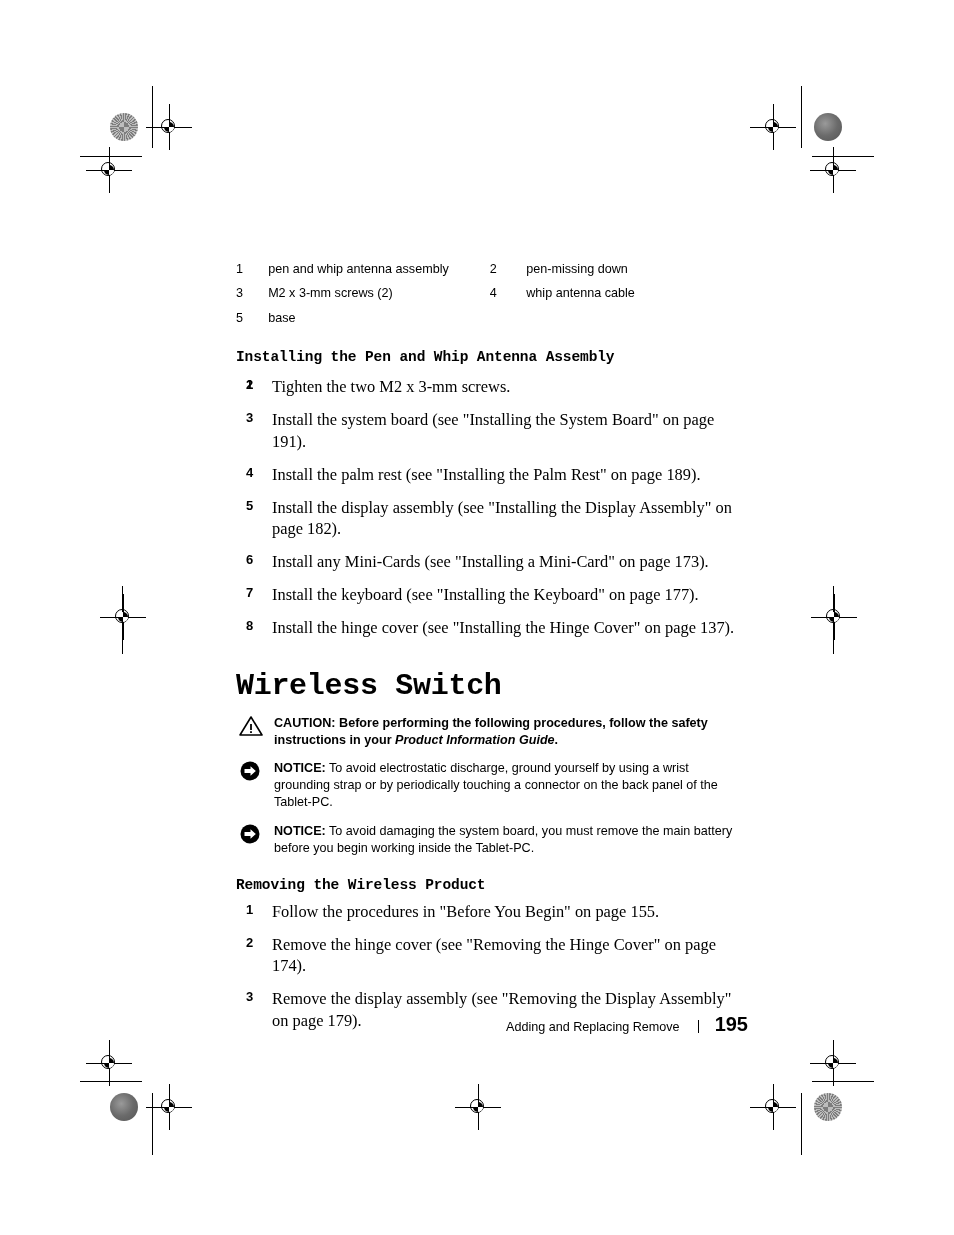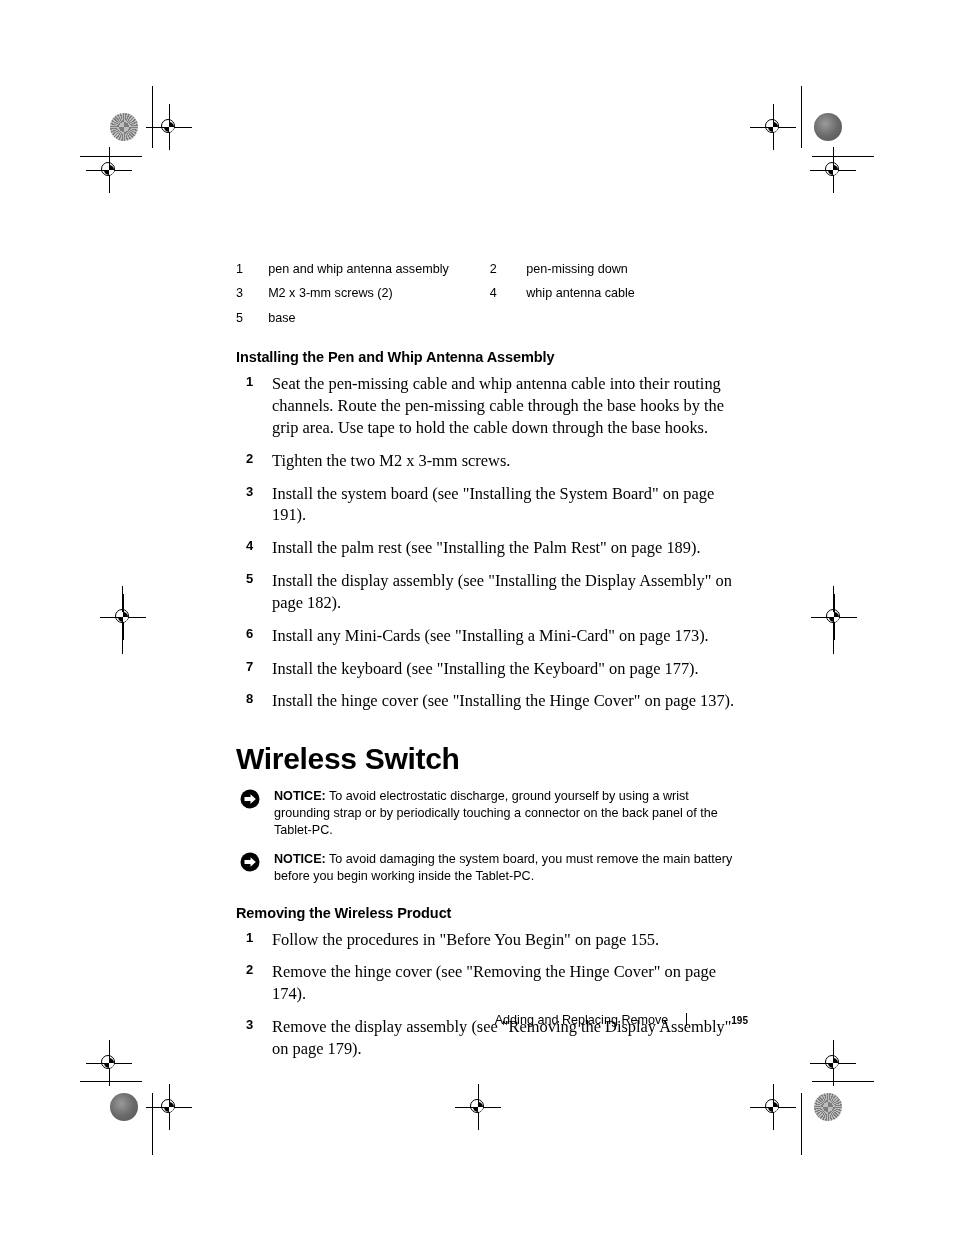--- a/index.html
+++ b/index.html
@@ -107,29 +107,29 @@
     text-align: left;
   }
   .legend td.txt {
     width: 207px;
   }
   .legend td.num2 {
     width: 34px;
   }
 
   h3.sub {
-    font-family: Liberation Sans, sans-serif;
+    font-family: Liberation Mono, monospace;
     font-size: 14.5px;
     font-weight: bold;
     margin: 14px 0 8px 0;
     letter-spacing: -0.1px;
   }
 
   h1.chapter {
-    font-family: Liberation Sans, sans-serif;
+    font-family: Liberation Mono, monospace;
     font-size: 30px;
     font-weight: bold;
     margin: 30px 0 12px 0;
     letter-spacing: -0.3px;
   }
 
   ol.steps {
     list-style: none;
     margin: 0;
     padding: 0;
@@ -195,22 +195,21 @@
   .footer .sep {
     display: inline-block;
     width: 1px;
     height: 13px;
     background: #000;
     margin: 0 16px -2px 18px;
     vertical-align: baseline;
   }
   .footer .pnum {
     font-weight: bold;
-    font-size: 10px;
-    margin-left: 28px;
+    font-size: 20px;
   }
 </style>
 </head>
 <body>
 
 <div class="page">
 
   <div class="crop-line" style="left:152px; top:86px; width:1px; height:62px;"></div>
   <div class="crop-line" style="left:80px; top:156px; width:62px; height:1px;"></div>
   <div class="halftone fine" style="left:110px; top:113px;"></div>
@@ -320,21 +319,20 @@
         <td class="txt"></td>
       </tr>
     </tbody>
       </table>
 
     <h3 class="sub">Installing the Pen and Whip Antenna Assembly</h3>
 
     <ol class="steps">
       <li>
         <span class="marker">1</span>
-        <span>Seat the pen-missing cable and whip antenna cable into their routing channels. Route the pen-missing cable through the base hooks by the grip area. Use tape to hold the cable down through the base hooks.</span>
       </li>
       <li>
         <span class="marker">2</span>
         <span>Tighten the two M2 x 3-mm screws.</span>
       </li>
       <li>
         <span class="marker">3</span>
         <span>Install the system board (see "Installing the System Board" on page 191).</span>
       </li>
       <li>
@@ -354,20 +352,30 @@
         <span>Install the keyboard (see "Installing the Keyboard" on page 177).</span>
       </li>
       <li>
         <span class="marker">8</span>
         <span>Install the hinge cover (see "Installing the Hinge Cover" on page 137).</span>
       </li>
     </ol>
 
     <h1 class="chapter">Wireless Switch</h1>
 
+    <div class="admon caution">
+      <span class="admon-icon">
+        <svg width="26" height="22" viewBox="0 0 26 22">
+          <polygon points="13,2 24,20 2,20" fill="none" stroke="#000" stroke-width="1.6" stroke-linejoin="round"></polygon>
+          <rect x="12.1" y="9" width="1.8" height="6" fill="#000"></rect>
+          <rect x="12.1" y="16.2" width="1.8" height="1.8" fill="#000"></rect>
+        </svg>
+      </span>
+      <span class="label">CAUTION:</span><span> Before performing the following procedures, follow the safety instructions in your </span><span class="ital">Product Information Guide</span><span>.</span>
+    </div>
 
     <div class="admon">
       <span class="admon-icon">
         <svg width="26" height="22" viewBox="0 0 26 22">
           <circle cx="12" cy="11" r="9.5" fill="#000"></circle>
           <path d="M6.5 9 L12.5 9 L12.5 6.2 L17.8 11 L12.5 15.8 L12.5 13 L6.5 13 Z" fill="#fff"></path>
         </svg>
       </span>
       <span class="label">NOTICE:</span><span> To avoid electrostatic discharge, ground yourself by using a wrist grounding strap or by periodically touching a connector on the back panel of the Tablet-PC.</span>
     </div>

